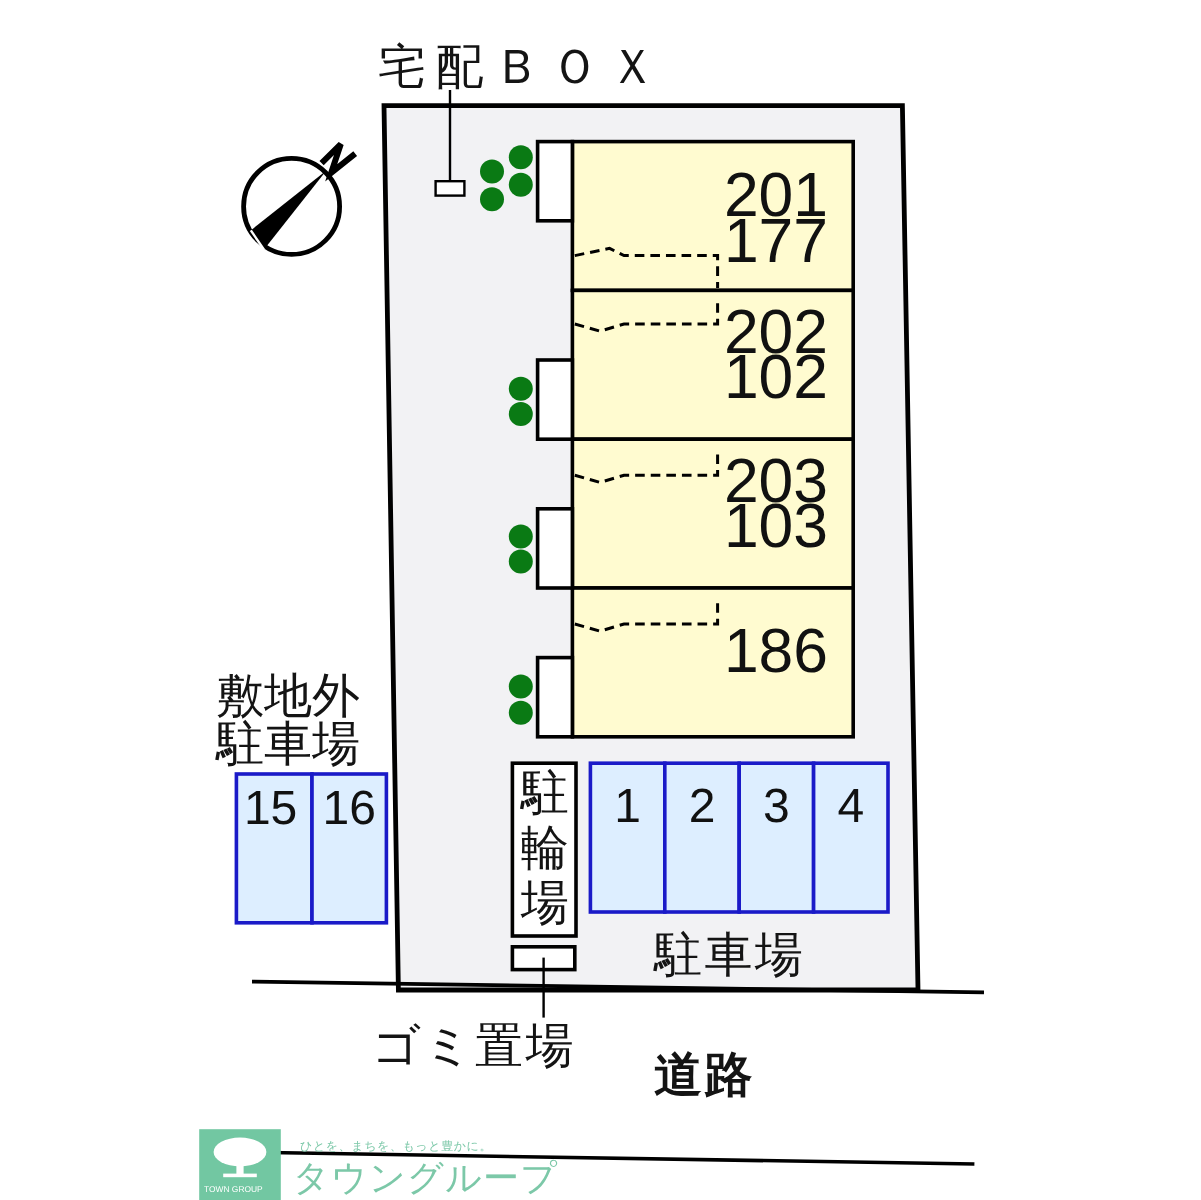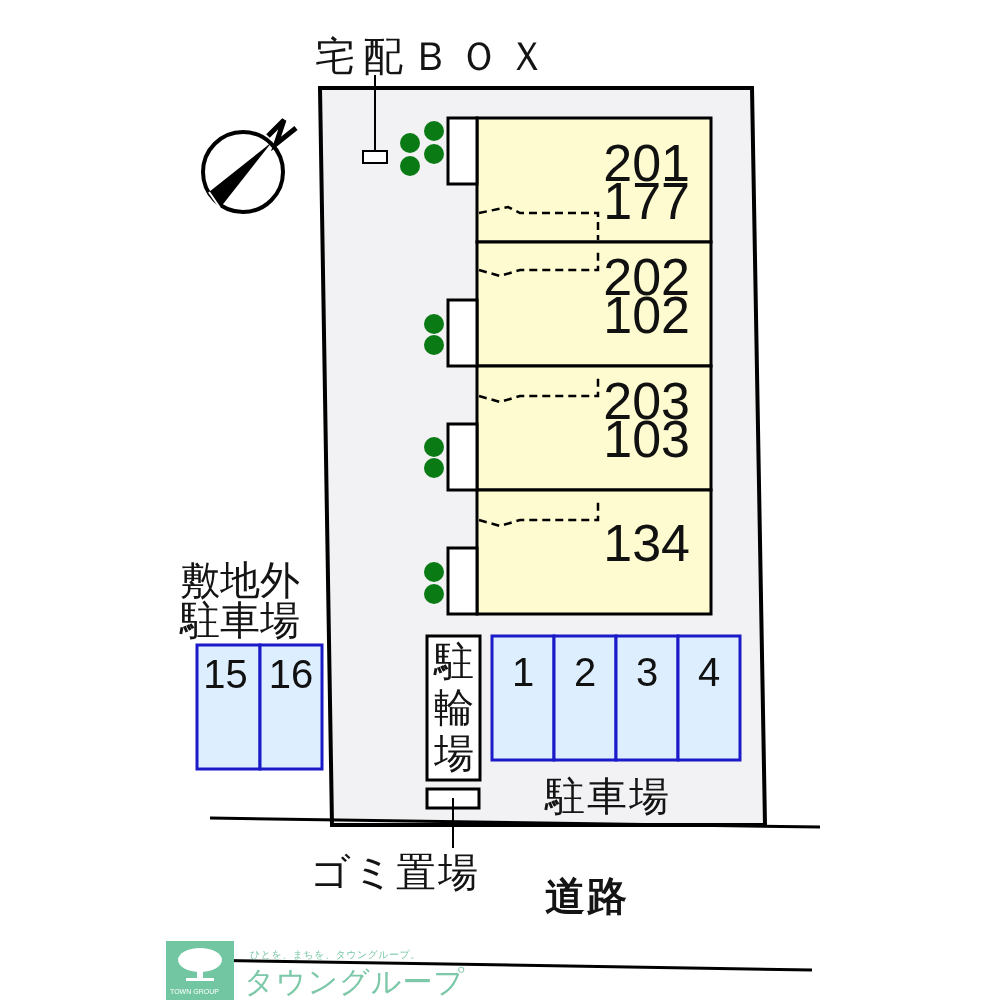--- a/index.html
+++ b/index.html
@@ -103,36 +103,36 @@
 </div>
 <div class="abs unit-num" style="left:580px; top:258px; width:110px;">
   <div>202</div>
   <div>102</div>
 </div>
 <div class="abs unit-num" style="left:580px; top:382px; width:110px;">
   <div>203</div>
   <div>103</div>
 </div>
 <div class="abs unit-num" style="left:580px; top:524px; width:110px;">
-  <div>134</div>
+  <div>186</div>
 </div>
 
 <div class="abs park-num" style="left:492px; top:650px; width:62px;">1</div>
 <div class="abs park-num" style="left:554px; top:650px; width:62px;">2</div>
 <div class="abs park-num" style="left:616px; top:650px; width:62px;">3</div>
 <div class="abs park-num" style="left:678px; top:650px; width:62px;">4</div>
 
 <div class="abs park-num" style="left:199px; top:652px; width:53px;">15</div>
 <div class="abs park-num" style="left:260px; top:652px; width:62px;">16</div>
 
 <div class="abs vert-label" style="left:427px; top:638px;">
   <div>駐</div>
   <div>輪</div>
   <div>場</div>
 </div>
 
 <div class="abs label-lg" style="left:545px; top:776px;">駐車場</div>
 <div class="abs label-lg" style="left:310px; top:852px;">ゴミ置場</div>
 <div class="abs label-lg" style="left:545px; top:876px;font-weight:bold;">道路</div>
 
-<div class="abs tagline" style="left:250px; top:948px;">ひとを、まちを、タウングループ。</div>
+<div class="abs tagline" style="left:250px; top:948px;">ひとを、まちを、もっと豊かに。</div>
 <div class="abs brand" style="left:244px; top:962px;">タウングループ</div>
 <div class="abs logo-text" style="left:170px; top:988px;">TOWN GROUP</div>
 
 </body></html>

